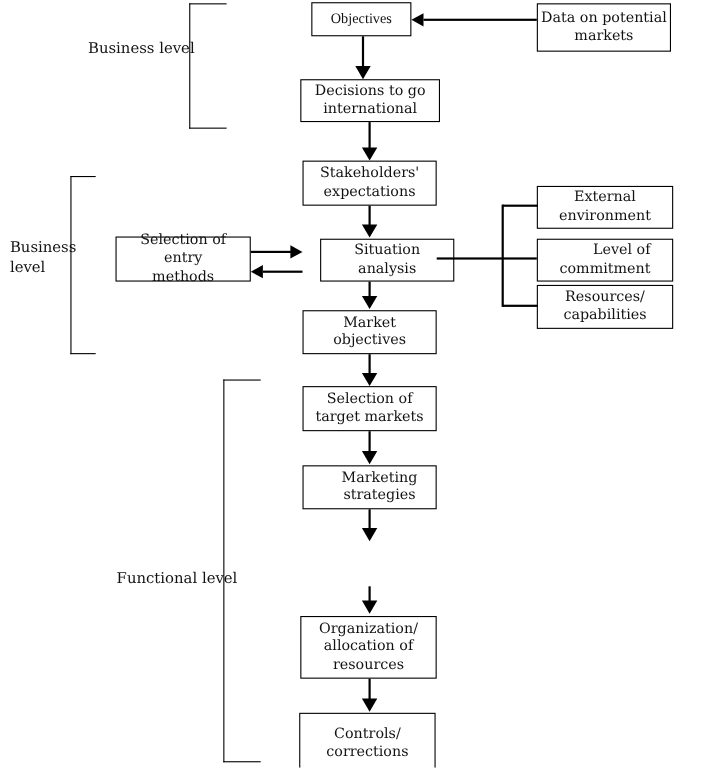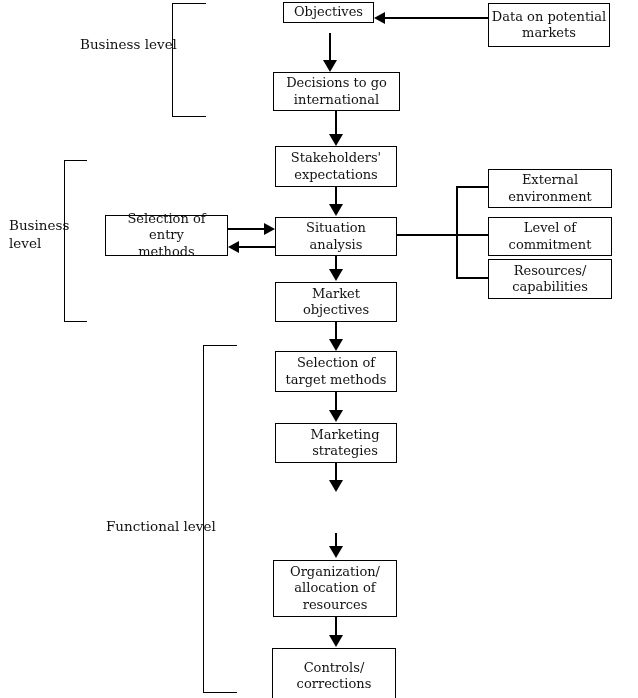--- a/index.html
+++ b/index.html
@@ -38,46 +38,46 @@
 
   <div class="lvl-label" style="left:80px; top:36px;">Business level</div>
   <div class="lvl-label" style="left:9px; top:217px;">Business
 level</div>
   <div class="lvl-label" style="left:106px; top:518px;">Functional level</div>
 
   <div class="bracket" style="left:172px; top:3px; width:34px; height:114px;"></div>
   <div class="bracket" style="left:64px; top:160px; width:23px; height:162px;"></div>
   <div class="bracket" style="left:203px; top:345px; width:34px; height:348px;"></div>
 
-  <div class="box" style="left:283px; top:2px; width:91px; height:21px;">Objectives</div>
+  <div class="box" style="left:283px; top:2px; width:91px; height:31px;font-family:Liberation Serif, serif;">Objectives</div>
   <div class="box" style="left:273px; top:72px; width:127px; height:39px;">Decisions to go
 international</div>
   <div class="box" style="left:275px; top:146px; width:122px; height:41px;">Stakeholders'
 expectations</div>
-  <div class="box" style="left:275px; top:217px; width:122px; height:39px;">Situation
+  <div class="box" style="left:291px; top:217px; width:122px; height:39px;">Situation
 analysis</div>
   <div class="box" style="left:275px; top:282px; width:122px; height:40px;">Market objectives</div>
   <div class="box" style="left:275px; top:351px; width:122px; height:41px;">Selection of
-target methods</div>
+target markets</div>
   <div class="box" style="left:275px; top:423px; width:122px; height:40px;padding-left:20px;">Marketing
 strategies</div>
   <div class="box" style="left:273px; top:560px; width:124px; height:57px;">Organization/
 allocation of
 resources</div>
   <div class="box" style="left:272px; top:648px; width:124px; height:56px;">Controls/
 corrections</div>
 
   <div class="box" style="left:488px; top:3px; width:122px; height:44px;">Data on potential
 markets</div>
   <div class="box" style="left:105px; top:215px; width:123px; height:41px;">Selection of entry
 methods</div>
 
   <div class="box" style="left:488px; top:169px; width:124px; height:39px;">External
 environment</div>
-  <div class="box" style="left:488px; top:217px; width:124px; height:39px;">Level of
+  <div class="box" style="left:488px; top:217px; width:124px; height:39px;text-align:right;">Level of
 commitment</div>
   <div class="box" style="left:488px; top:259px; width:124px; height:40px;">Resources/
 capabilities</div>
 
   <div>
     <div class="hline" style="left:385px; top:17px; width:103px;"></div>
     <div class="tri left" style="left:374px; top:12px;"></div>
   </div>
 
   <div>

